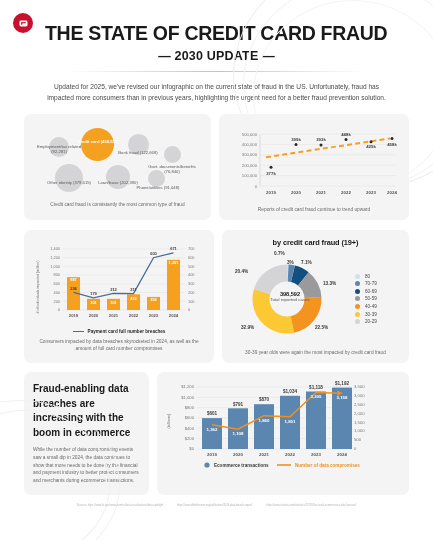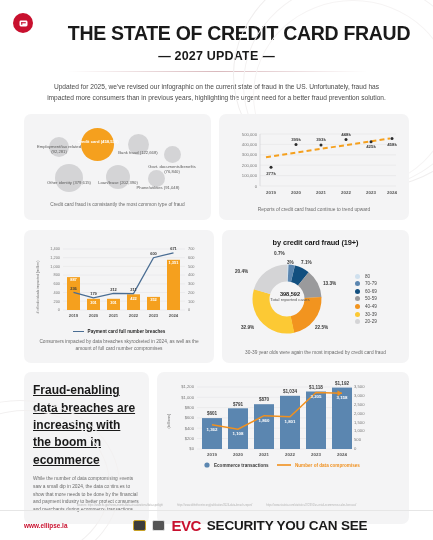--- a/index.html
+++ b/index.html
@@ -20,21 +20,21 @@
   .swoosh.s3 { right:-20px; top:0px; width:200px; height:190px; border-color:#f6f4f4;}
   .swoosh-b { position:absolute; left:-80px; bottom:-30px; width:200px; height:170px;
      border-radius:50%; border:1px solid #f2f0f0; }
   .swoosh-b.b2 { left:-60px; bottom:-20px; width:170px; height:150px; }
 
   
   .logo { position:absolute; left:13px; top:13px; width:20px; height:20px; border-radius:50%;
      background:#c8102e; display:flex; align-items:center; justify-content:center; }
   .logo svg { display:block; }
 
-  .title { text-align:center; padding-top:22px; font-size:19.5px; font-weight:bold;
+  .title { text-align:left; padding-top:22px; font-size:19.5px; font-weight:bold;
      letter-spacing:-0.3px; color:#1a1a1a;padding-left:45px; }
   .subtitle { text-align:center; font-size:12.5px; font-weight:bold; color:#1a1a1a;
      margin-top:4px; letter-spacing:0.2px; }
   .rule { width:300px; height:1px; margin:8px auto 0;
      background:linear-gradient(to right,rgba(200,16,46,0),#d9b9bd,rgba(200,16,46,0)); }
   .intro { width:352px; margin:10px auto 0; text-align:center; font-size:6.6px;
      line-height:1.65; color:#4a4a4a; }
 
   
   .row { display:flex; gap:8px; padding:0 24px; margin-top:10px; }
@@ -71,21 +71,21 @@
   .donut-center .num { font-size:5.6px; font-weight:bold; color:#1a1a1a; }
   .donut-center .lbl { font-size:4.4px; color:#555; line-height:1.35; }
   .pct { position:absolute; font-size:4.7px; font-weight:bold; color:#3a3a3a; white-space:nowrap; }
   .dlegend { flex:1; display:flex; flex-direction:column; justify-content:center; gap:2.6px;
      padding-left:6px; padding-top:4px; }
   .dlegend .item { display:flex; align-items:center; gap:5px; font-size:4.6px; color:#4a4a4a; }
 
   
   .bottom { display:flex; gap:8px; padding:0 24px; margin-top:9px; }
   .btext { width:125px; background:#f4f4f5; border-radius:7px; padding:10px 9px; }
-  .btext h4 { font-size:12px; font-weight:bold; line-height:1.45; color:#1a1a1a;text-decoration:underline; }
+  .btext h4 { font-size:10px; font-weight:bold; line-height:1.45; color:#1a1a1a; }
   .btext p { font-size:4.8px; line-height:1.62; color:#6b6b6b; margin-top:6px; }
   .bchart { flex:1; background:#f4f4f5; border-radius:7px; padding:7px 8px 6px; position:relative; }
 
   
   .sources { position:absolute; left:0; right:0; bottom:33px; display:flex;
      justify-content:center; gap:14px; font-size:2.6px; color:#b4b4b4; }
   .footbar { position:absolute; left:0; right:0; bottom:0; height:30px;
      border-top:1px solid #e6e6e6; display:flex; align-items:center; }
   .footbar .url { font-size:6.4px; color:#c8102e; margin-left:24px; font-weight:bold; }
   .footbar .brand { display:flex; align-items:center; gap:6px; margin-left:66px; }
@@ -108,21 +108,21 @@
 
   <div class="logo">
     <svg width="11" height="11" viewBox="0 0 11 11">
       <rect x="1.5" y="2.5" width="8" height="6" rx="1.4" fill="#fff"></rect>
       <rect x="3.2" y="4.2" width="4.6" height="1.1" fill="#c8102e"></rect>
       <rect x="3.2" y="4.2" width="1.1" height="2.6" fill="#c8102e"></rect>
     </svg>
   </div>
 
   <div class="title">THE STATE OF CREDIT CARD FRAUD</div>
-  <div class="subtitle">— 2027 UPDATE —</div>
+  <div class="subtitle">— 2030 UPDATE —</div>
   <div class="rule"></div>
   <div class="intro">Updated for 2025, we've revised our infographic on the current state of fraud in the US. Unfortunately, fraud has impacted more consumers than in previous years, highlighting the urgent need for a better fraud prevention solution.</div>
 
   <div class="row">
 
     <div class="card">
       <div class="bubbles">
         <div class="bub" style="left:16px;top:12px;width:20px;height:20px;"></div>
         <div class="bub hl" style="left:48px;top:3px;width:33px;height:33px;"></div>
         <div class="bub" style="left:95px;top:9px;width:21px;height:21px;"></div>
@@ -410,22 +410,13 @@
       </svg>
     </div>
   </div>
 
   <div class="sources">
     <span>Sources: https://www.ftc.gov/news-events/data-visualizations/data-spotlight</span>
     <span>https://www.idtheftcenter.org/publication/2024-data-breach-report/</span>
     <span>https://www.statista.com/statistics/272391/us-retail-ecommerce-sales-forecast/</span>
   </div>
 
-  <div class="footbar">
-    <div class="url">www.ellipse.la</div>
-    <div class="brand">
-      <div class="ficon a"></div>
-      <div class="ficon b"></div>
-      <span class="evc">EVC</span>
-      <span class="evc-tag">SECURITY YOU CAN SEE</span>
-    </div>
-  </div>
 </div>
 
 </body></html>

